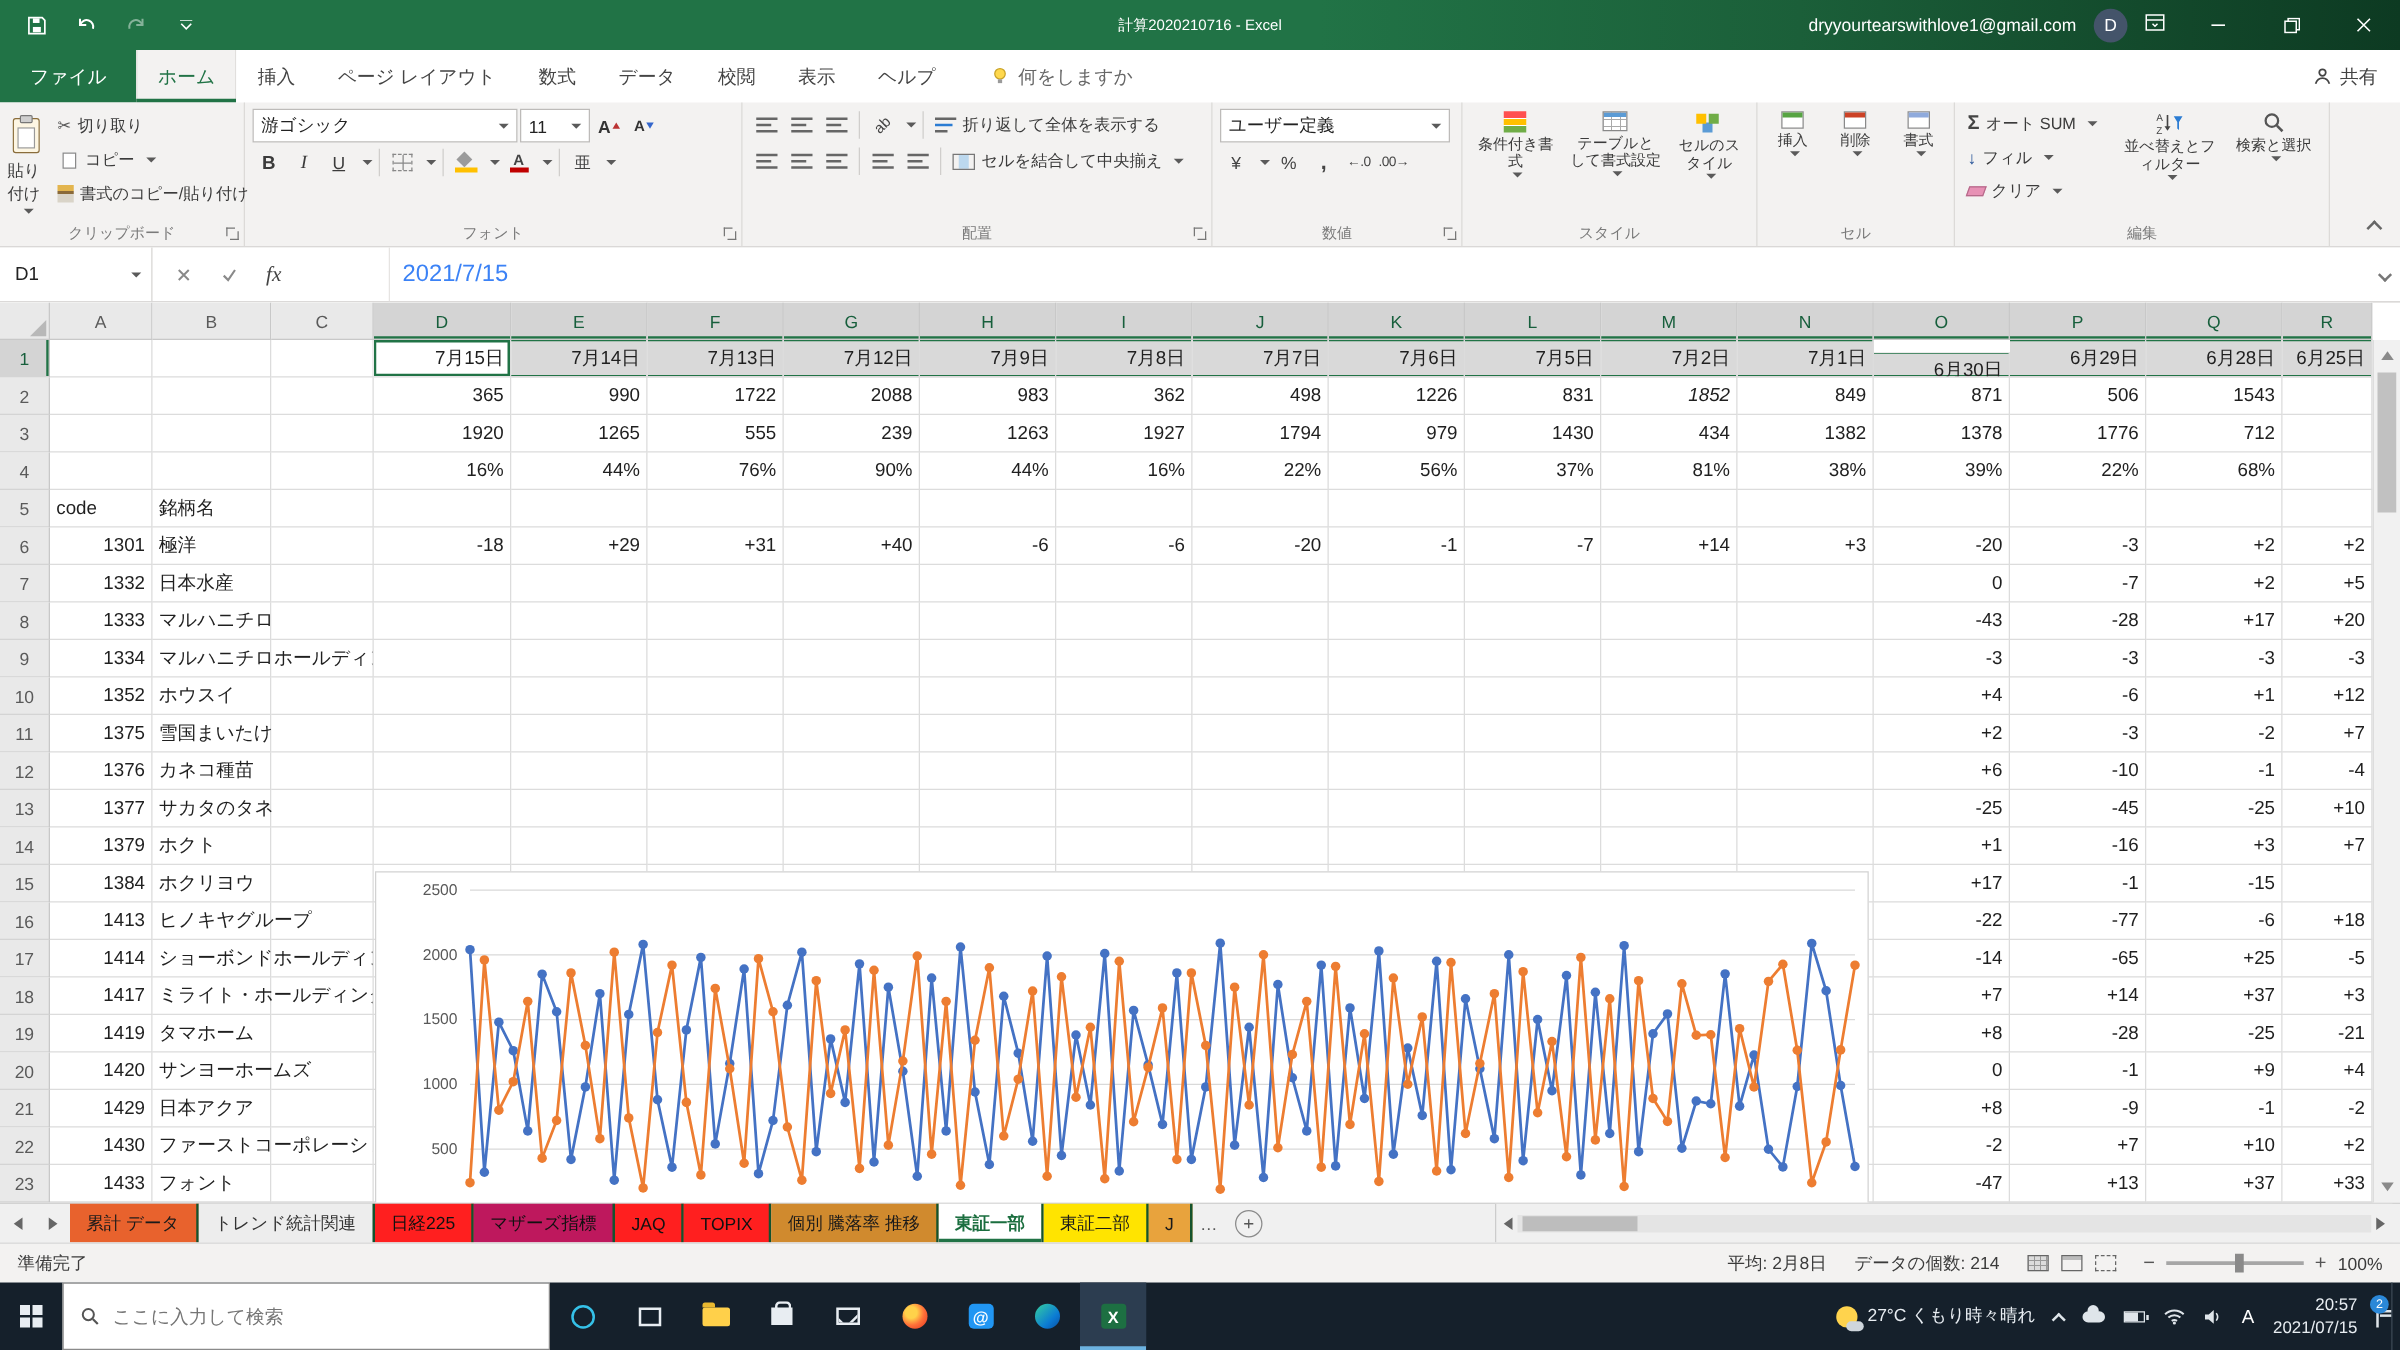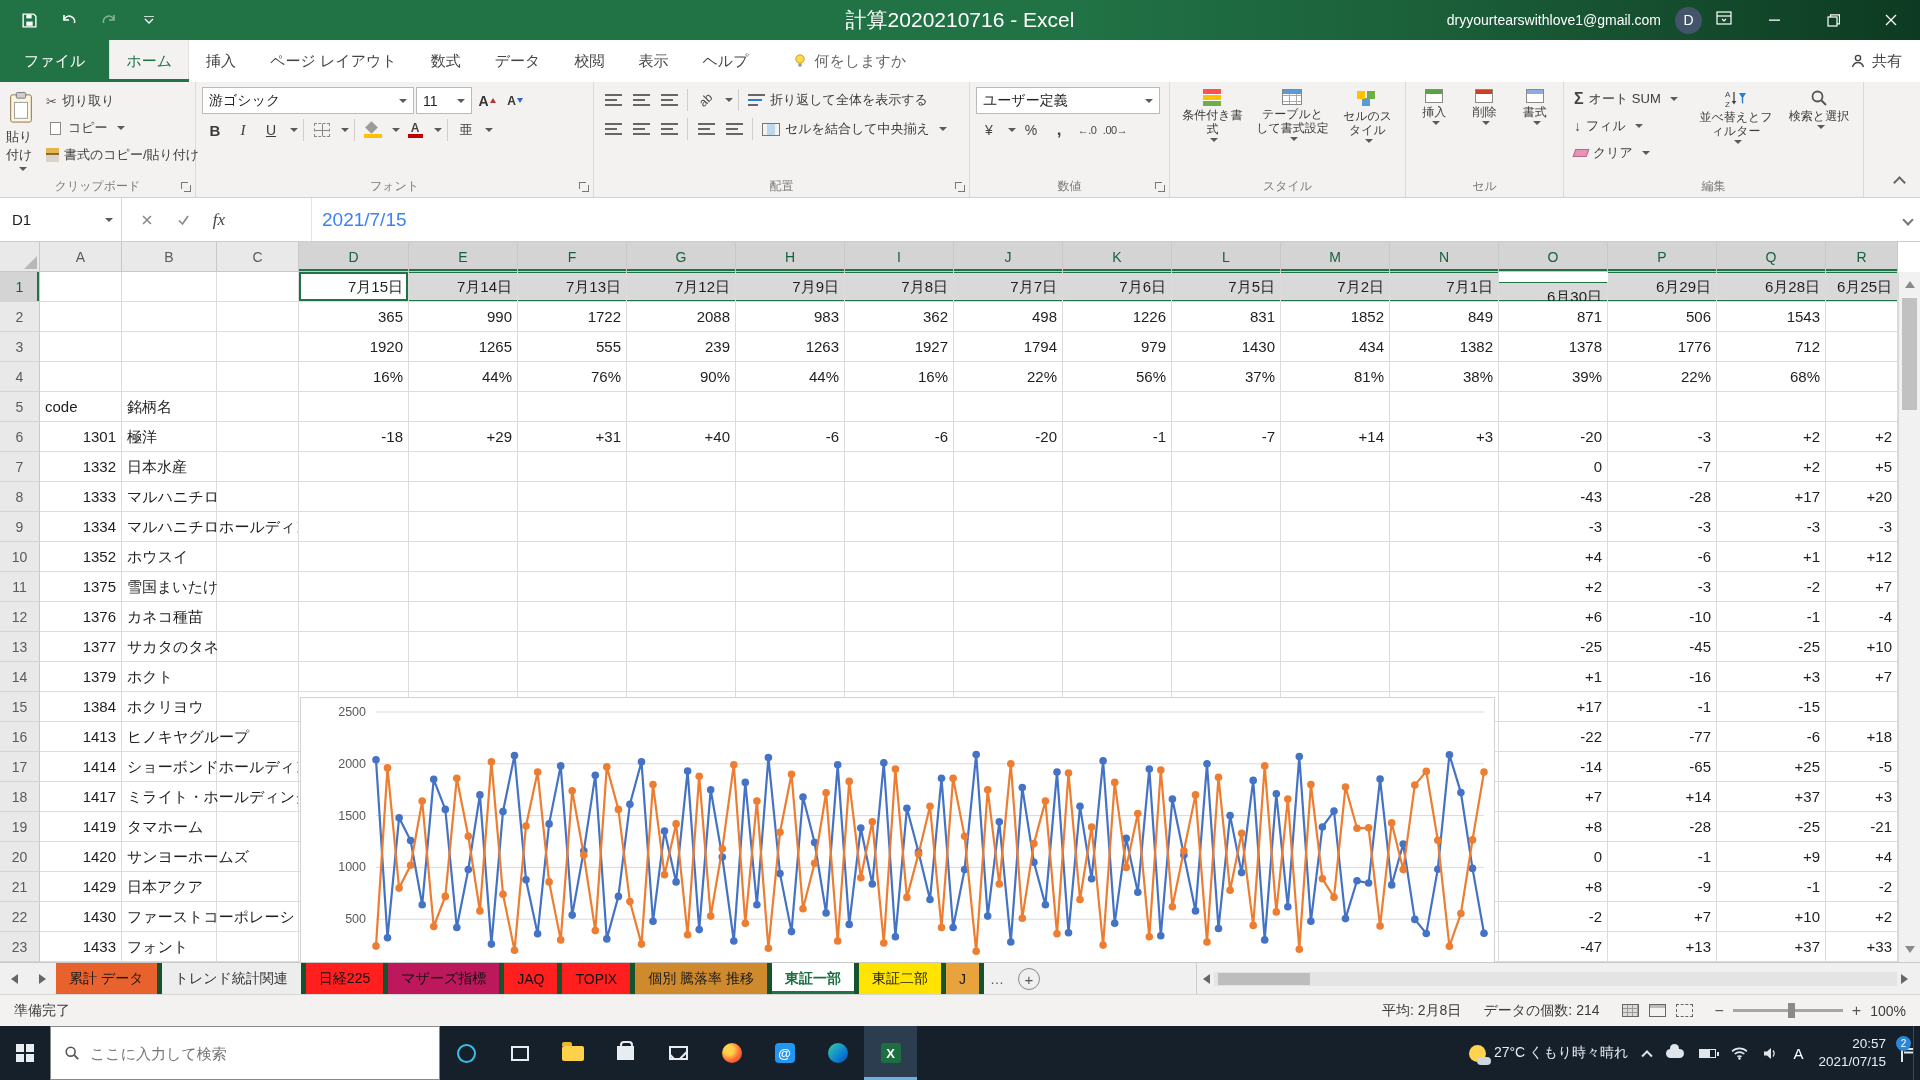--- a/index.html
+++ b/index.html
@@ -6,21 +6,21 @@
   html,body { width:1920px; height:1080px; overflow:hidden; }
   body { font-family:"Liberation Sans","DejaVu Sans",sans-serif; background:#fff; color:#222; }
   .screen { position:relative; width:1920px; height:1080px; overflow:hidden; background:#fff; }
 
   
   .titlebar { position:absolute; top:0; left:0; width:1920px; height:40px;
     background:linear-gradient(90deg,#217346 0%,#217346 55%,#1b5f39 75%,#0d3a22 100%);
     display:flex; align-items:center; color:#fff; }
   .qat { display:flex; align-items:center; gap:14px; padding:0 16px; }
   .qat .qbtn { display:flex; align-items:center; justify-content:center; width:26px; height:26px; }
-  .win-title { position:absolute; left:0; right:0; text-align:center; font-size:21px; pointer-events:none; }
+  .win-title { position:absolute; left:0; right:0; text-align:center; font-size:12px; pointer-events:none; }
   .tb-right { margin-left:auto; display:flex; align-items:center; gap:14px; padding-right:0; }
   .account { font-size:14px; }
   .avatar { width:27px; height:27px; border-radius:50%; background:#44546A; color:#fff; font-size:14px;
     display:flex; align-items:center; justify-content:center; }
   .winctl { display:flex; align-items:stretch; height:40px; }
   .winctl .wbtn { width:58px; display:flex; align-items:center; justify-content:center; }
 
   
   .tabrow { position:absolute; top:40px; left:0; width:1920px; height:42px; background:#fff;
     display:flex; align-items:stretch; font-size:15px; }
@@ -144,21 +144,21 @@
   .varr { position:absolute; left:6px; width:0; height:0; border-left:5px solid transparent; border-right:5px solid transparent; }
   .varr.up { top:9px; border-bottom:7px solid #8a8a8a; }
   .varr.dn { bottom:9px; border-top:7px solid #8a8a8a; }
 
   
   .tabsbar { position:absolute; top:962px; left:0; width:1920px; height:32px; background:#f0f0f0;
     border-top:1px solid #c8c8c8; display:flex; align-items:stretch; font-size:14px; }
   .tab-nav { width:28px; display:flex; align-items:center; justify-content:center; }
   .tri-l { width:0; height:0; border-top:5px solid transparent; border-bottom:5px solid transparent; border-right:7px solid #666; }
   .tri-r { width:0; height:0; border-top:5px solid transparent; border-bottom:5px solid transparent; border-left:7px solid #666; }
-  .stab { padding:0 13px; display:flex; align-items:center; border-right:5px solid #14532d; white-space:nowrap; }
+  .stab { padding:0 13px; display:flex; align-items:center; border-right:2px solid #14532d; white-space:nowrap; }
   .stab.active { font-weight:bold; box-shadow:inset 0 -3px 0 #217346; }
   .stab-more { padding:0 6px; display:flex; align-items:center; color:#555; }
   .addsheet { width:22px; height:22px; margin:5px 8px; border:1px solid #8a8a8a; border-radius:50%;
     display:flex; align-items:center; justify-content:center; color:#555; font-size:15px; flex:none; }
   .hscroll { margin-left:auto; width:718px; margin-right:6px; display:flex; align-items:center; gap:4px;
     background:#f0f0f0; border-left:1px solid #ccc; padding:0 6px; }
   .htrack { flex:1; height:14px; background:#e4e4e4; position:relative; }
   .hthumb { position:absolute; left:4px; top:1px; width:92px; height:12px; background:#bdbdbd; }
 
   
@@ -638,21 +638,21 @@
           <div class="cell" style="width: 82px;"></div>
           <div class="cell" style="width: 110px;">365</div>
           <div class="cell" style="width: 109px;">990</div>
           <div class="cell" style="width: 109px;">1722</div>
           <div class="cell" style="width: 109px;">2088</div>
           <div class="cell" style="width: 109px;">983</div>
           <div class="cell" style="width: 109px;">362</div>
           <div class="cell" style="width: 109px;">498</div>
           <div class="cell" style="width: 109px;">1226</div>
           <div class="cell" style="width: 109px;">831</div>
-          <div class="cell" style="width: 109px;">1852</div>
+          <div class="cell" style="width: 109px; font-style: italic;">1852</div>
           <div class="cell" style="width: 109px;">849</div>
           <div class="cell" style="width: 109px;">871</div>
           <div class="cell" style="width: 109px;">506</div>
           <div class="cell" style="width: 109px;">1543</div>
           <div class="cell" style="width: 72px;"></div>
         </div>
         <div class="grid-row">
           <div class="row-h">3</div>
           <div class="cell" style="width: 82px;"></div>
           <div class="cell left" style="width: 95px;"></div>

